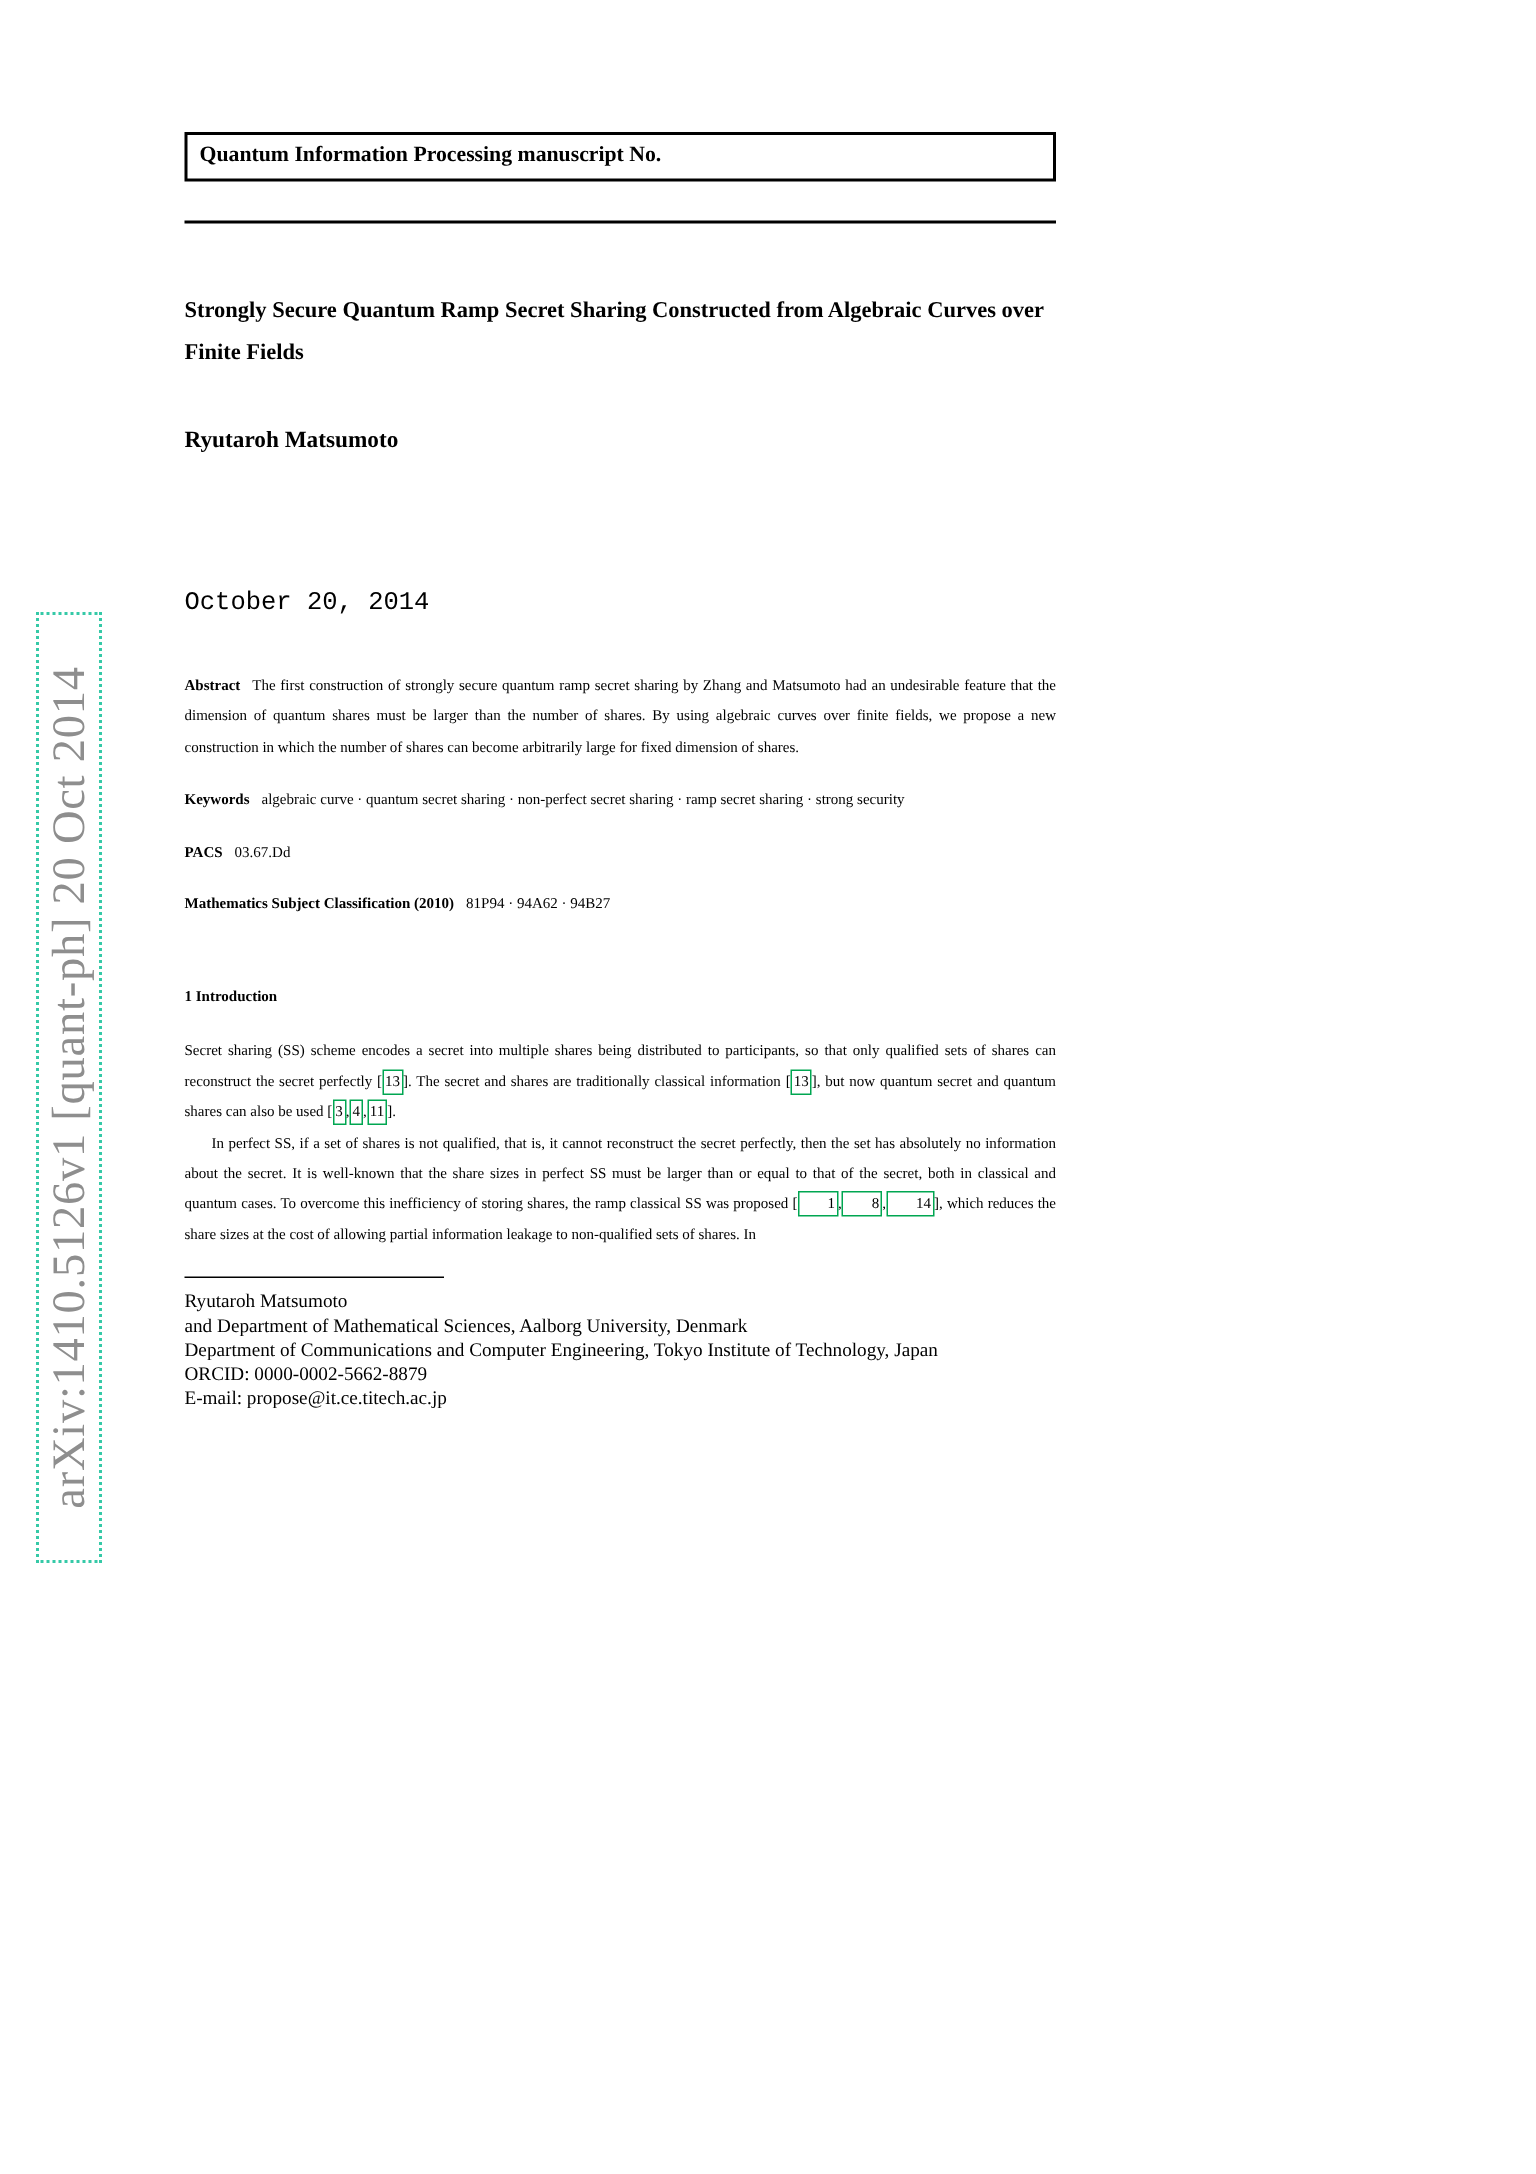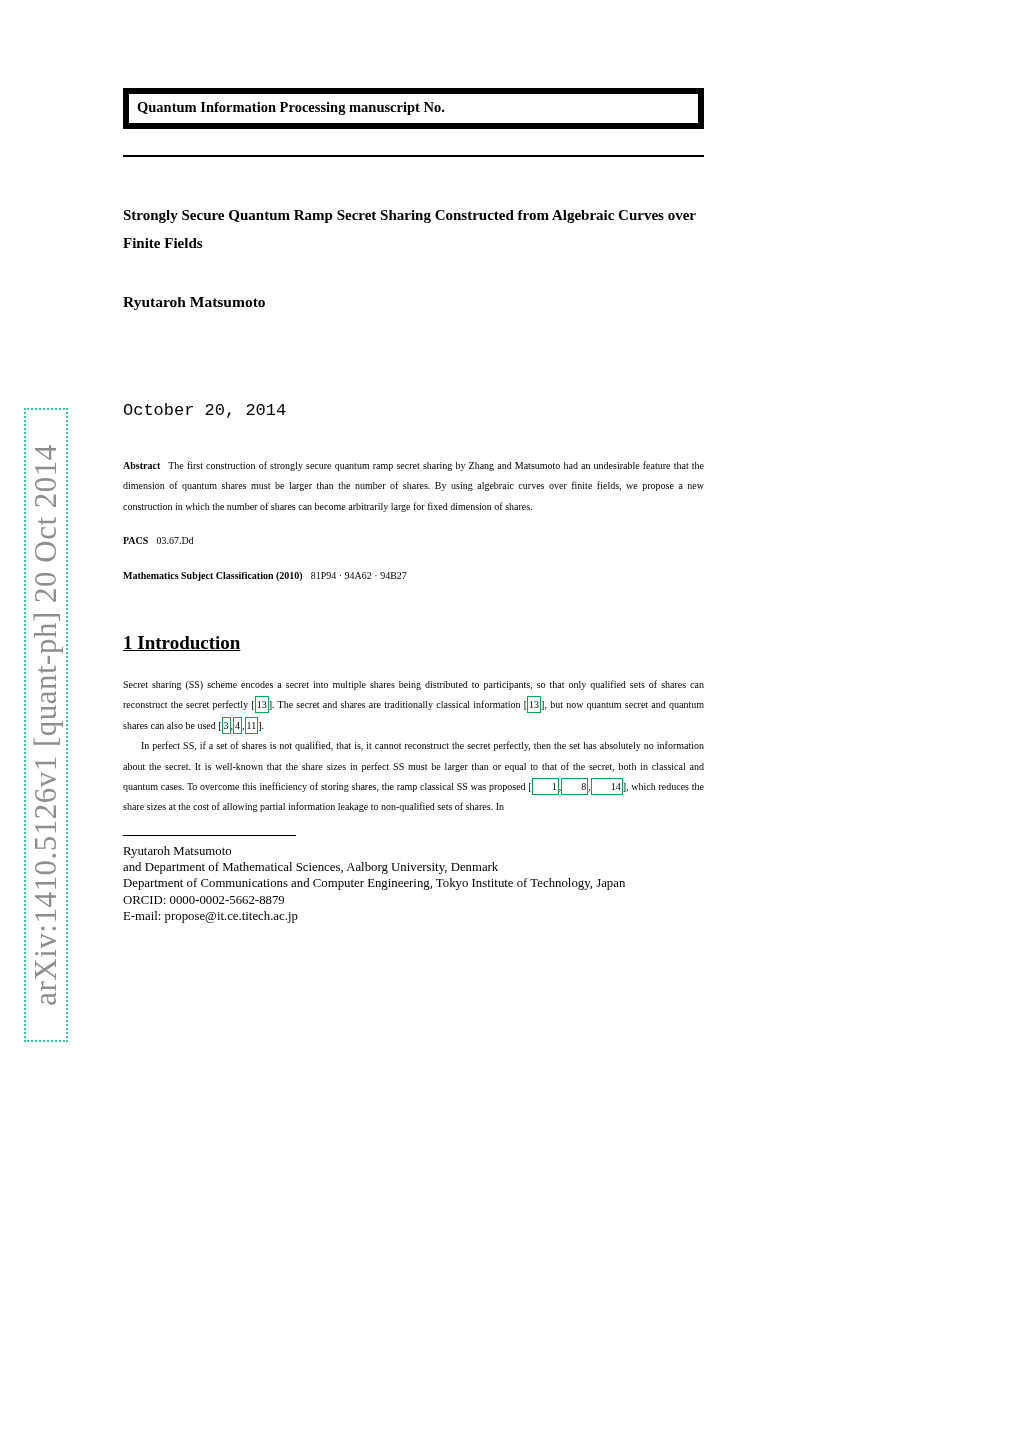--- a/index.html
+++ b/index.html
@@ -41,21 +41,21 @@
     letter-spacing:0.5px;
   }
   
   .content{
     position:absolute;
     left:123px;
     top:88px;
     width:581px;
   }
   .manuscript-box{
-    border:6px solid #000000;
+    border:2px solid #000000;
     padding:4px 8px 6px 8px;
     font-size:14.5px;
     line-height:19px;
   }
   .manuscript-box .b{font-weight:bold;}
   .head-rule{
     margin-top:26px;
     height:2px;
     background:var(--rule-color);
     border:none;
@@ -80,23 +80,22 @@
     font-size:10px;
     line-height:20.4px;
     text-align:justify;
   }
   .abstract{margin-top:36px;}
   .lbl{font-weight:bold;margin-right:8px;}
   .meta-block{margin-top:14px;}
   .keywords{margin-top:15px;}
   .section-heading{
     margin-top:46px;
-    font-size:19px;
+    font-size:10px;
     font-weight:bold;
-    text-decoration:underline;
   }
   .p1{margin-top:21px;}
   .p2{text-indent:18px;}
   .cite{
     border:1px solid var(--cite-border);
     padding:0 1px;
     display:inline-block;
     line-height:15px;
   }
   .foot-rule{
@@ -130,20 +129,21 @@
     <hr class="head-rule">
 
     <h1 class="title">Strongly Secure Quantum Ramp Secret Sharing Constructed from Algebraic Curves over Finite Fields</h1>
 
     <div class="author">Ryutaroh Matsumoto</div>
 
     <div class="date">October 20, 2014</div>
 
     <p class="body abstract"><span class="lbl">Abstract</span><span>The first construction of strongly secure quantum ramp secret sharing by Zhang and Matsumoto had an undesirable feature that the dimension of quantum shares must be larger than the number of shares. By using algebraic curves over finite fields, we propose a new construction in which the number of shares can become arbitrarily large for fixed dimension of shares.</span></p>
 
+    <p class="body meta-block keywords"><span class="lbl">Keywords</span><span>algebraic curve · quantum secret sharing · non-perfect secret sharing · ramp secret sharing · strong security</span></p>
 
     <p class="body meta-block"><span class="lbl">PACS</span><span>03.67.Dd</span></p>
 
     <p class="body meta-block"><span class="lbl">Mathematics Subject Classification (2010)</span><span>81P94 · 94A62 · 94B27</span></p>
 
     <h2 class="section-heading">1 Introduction</h2>
 
     <p class="body p1"><span>Secret sharing (SS) scheme encodes a secret into multiple shares being distributed to participants, so that only qualified sets of shares can reconstruct the secret perfectly [</span><span class="cite">13</span><span>]. The secret and shares are traditionally classical information [</span><span class="cite">13</span><span>], but now quantum secret and quantum shares can also be used [</span><span class="cite">3</span><span>,</span><span class="cite">4</span><span>,</span><span class="cite">11</span><span>].</span></p>
     <p class="body p2"><span>In perfect SS, if a set of shares is not qualified, that is, it cannot reconstruct the secret perfectly, then the set has absolutely no information about the secret. It is well-known that the share sizes in perfect SS must be larger than or equal to that of the secret, both in classical and quantum cases. To overcome this inefficiency of storing shares, the ramp classical SS was proposed [</span><span class="cite">1</span><span>,</span><span class="cite">8</span><span>,</span><span class="cite">14</span><span>], which reduces the share sizes at the cost of allowing partial information leakage to non-qualified sets of shares. In</span></p>
 

